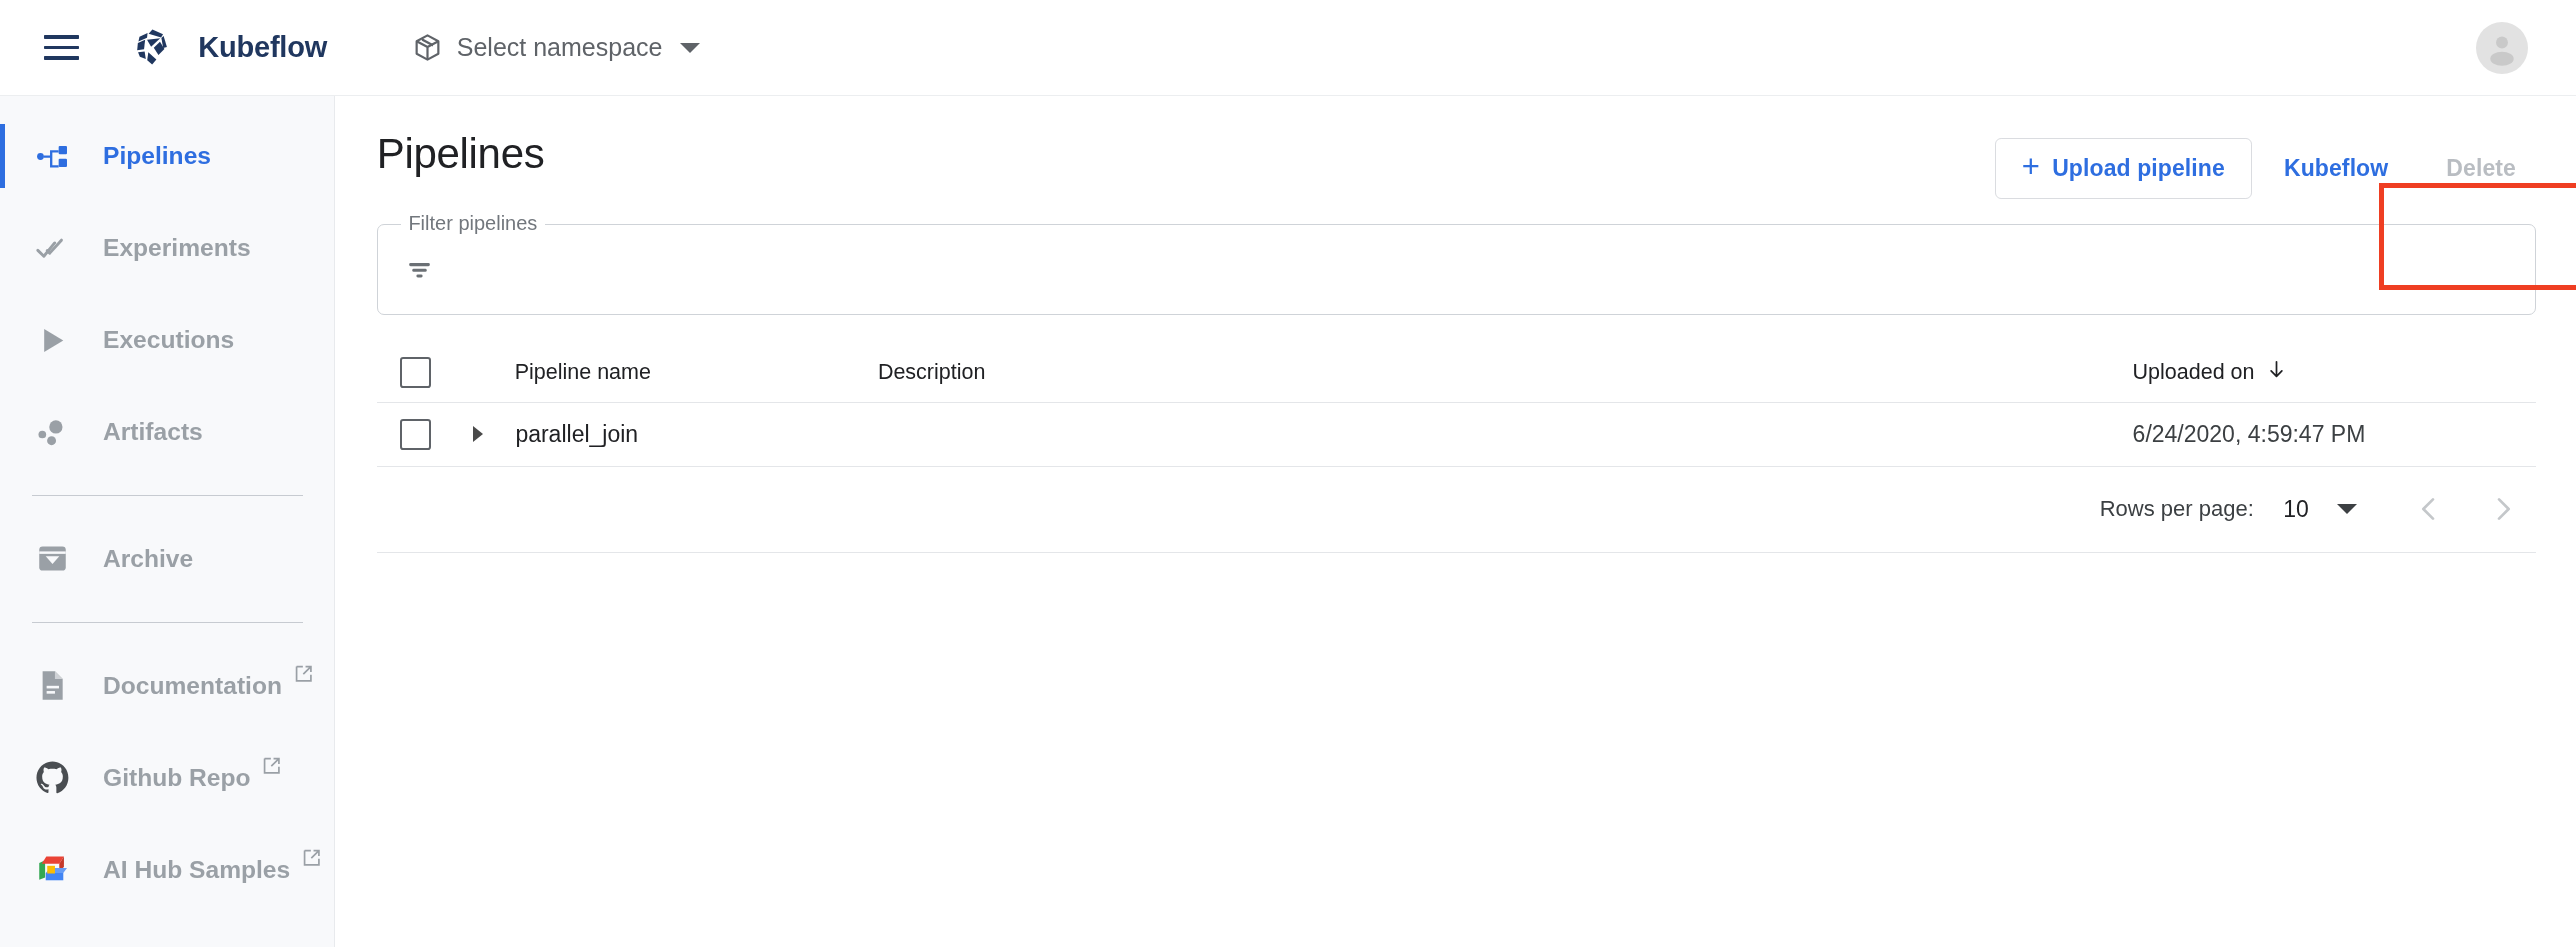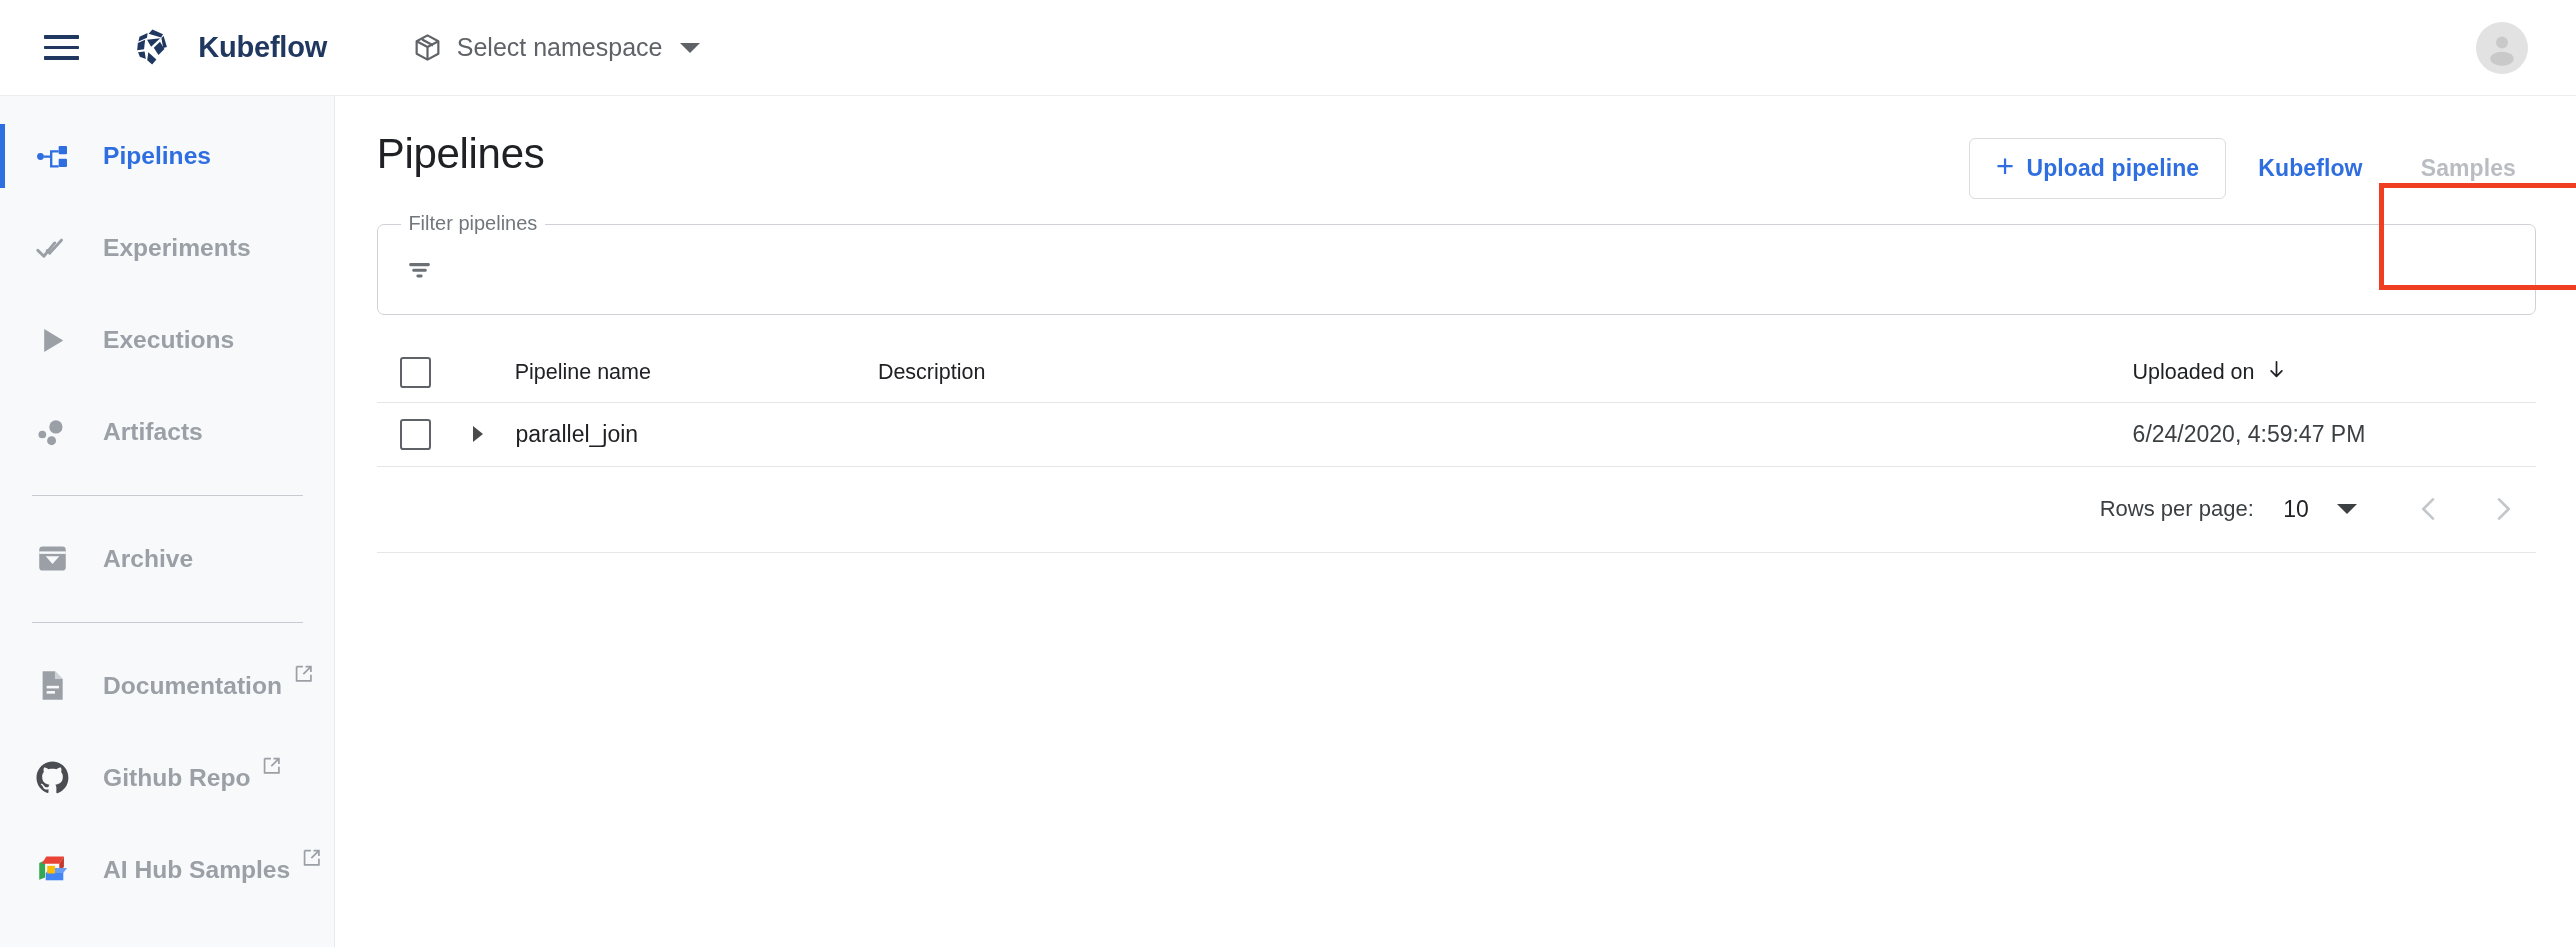--- a/index.html
+++ b/index.html
@@ -566,21 +566,21 @@
       <div class="page-header">
         <h1 class="page-title">Pipelines</h1>
         <div class="header-spacer"></div>
 
         <div class="toolbar">
           <button class="btn-outline">
             <span class="plus-glyph">+</span>
             <span>Upload pipeline</span>
           </button>
           <button class="btn-text">Kubeflow</button>
-          <button class="btn-text disabled">Samples</button>
+          <button class="btn-text disabled">Delete</button>
         </div>
       </div>
 
       <div class="annotation-box" style="left:2044px; top:87px; width:239px; height:107px;"></div>
 
       <div class="filter-field">
         <span class="filter-legend">Filter pipelines</span>
         <span class="filter-icon">
           <svg width="31" height="31" viewBox="0 0 24 24" fill="#6b7075">
             <rect x="4.0" y="7.0" width="16.0" height="2.4" rx="1.1"></rect>

